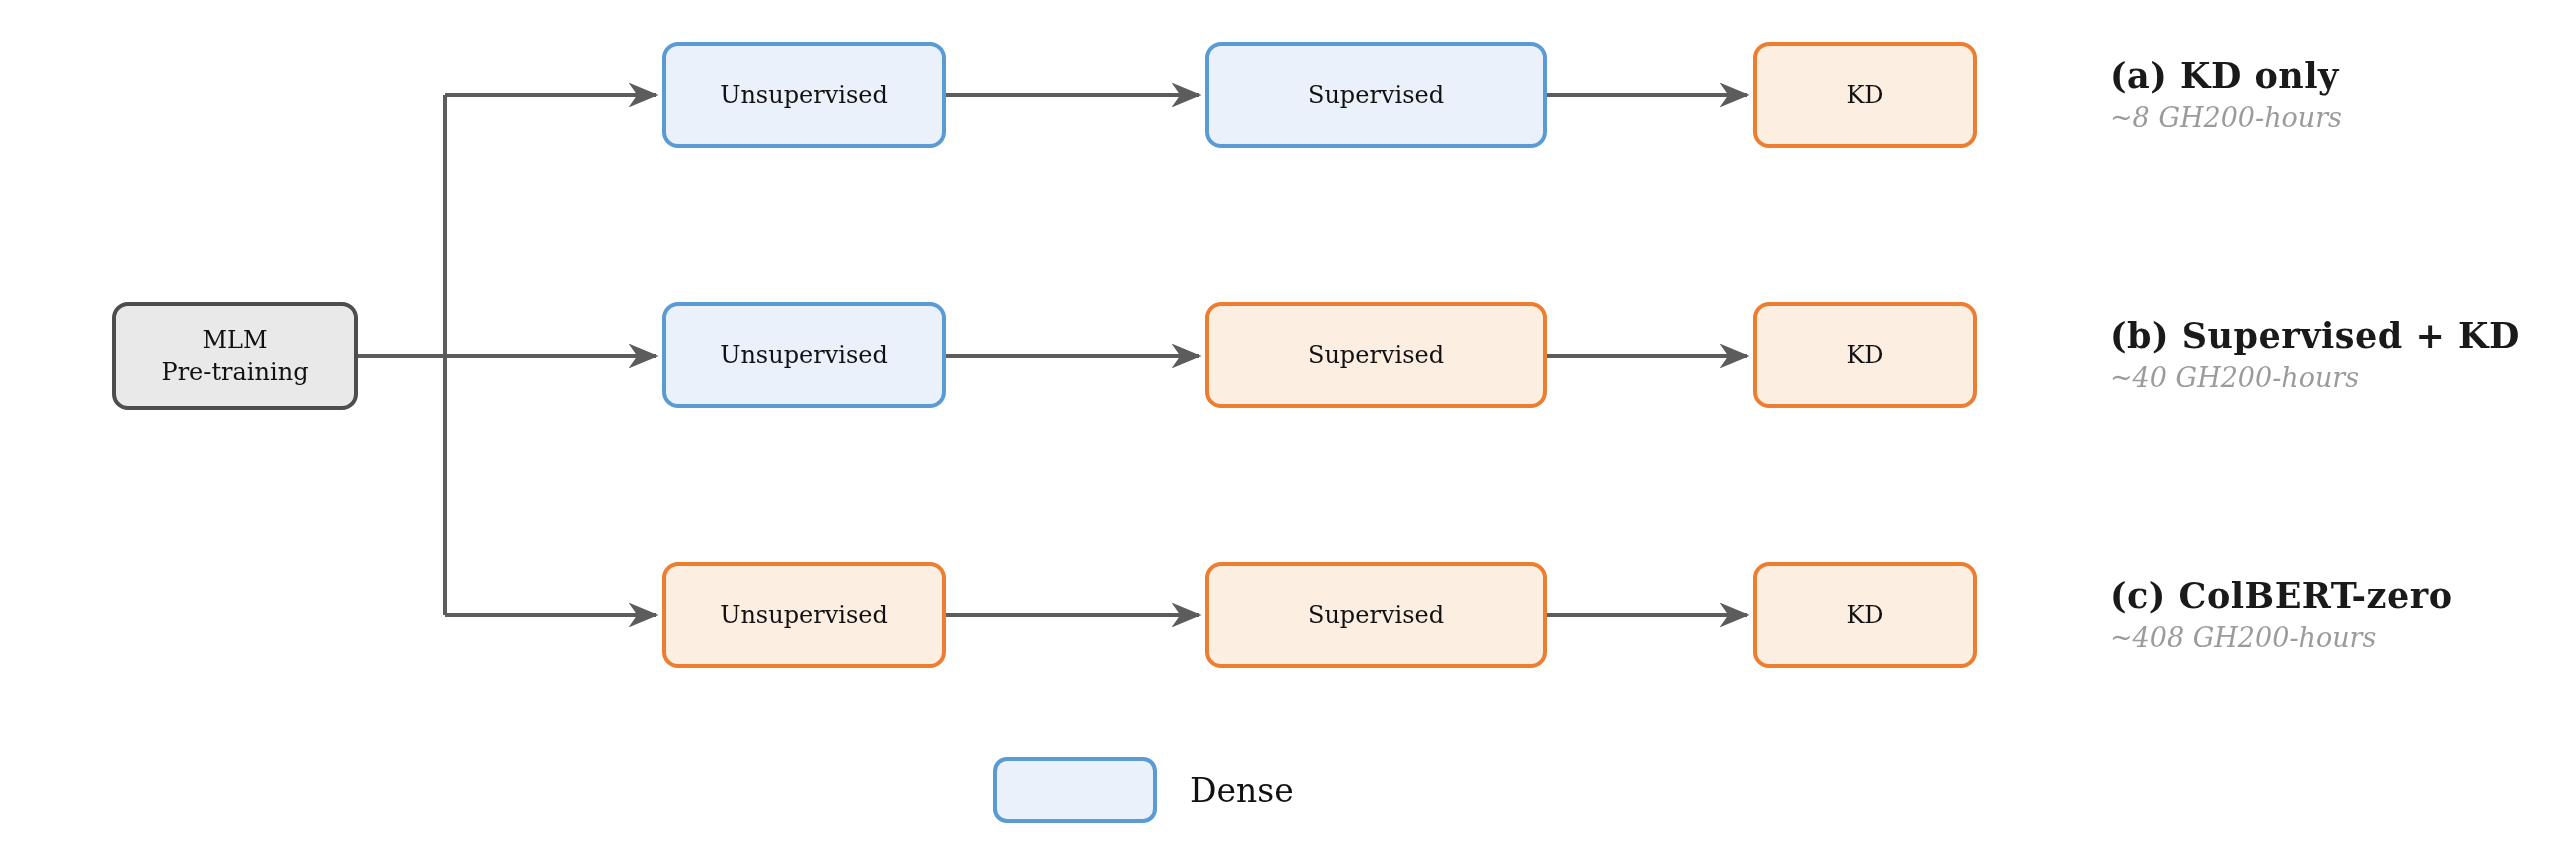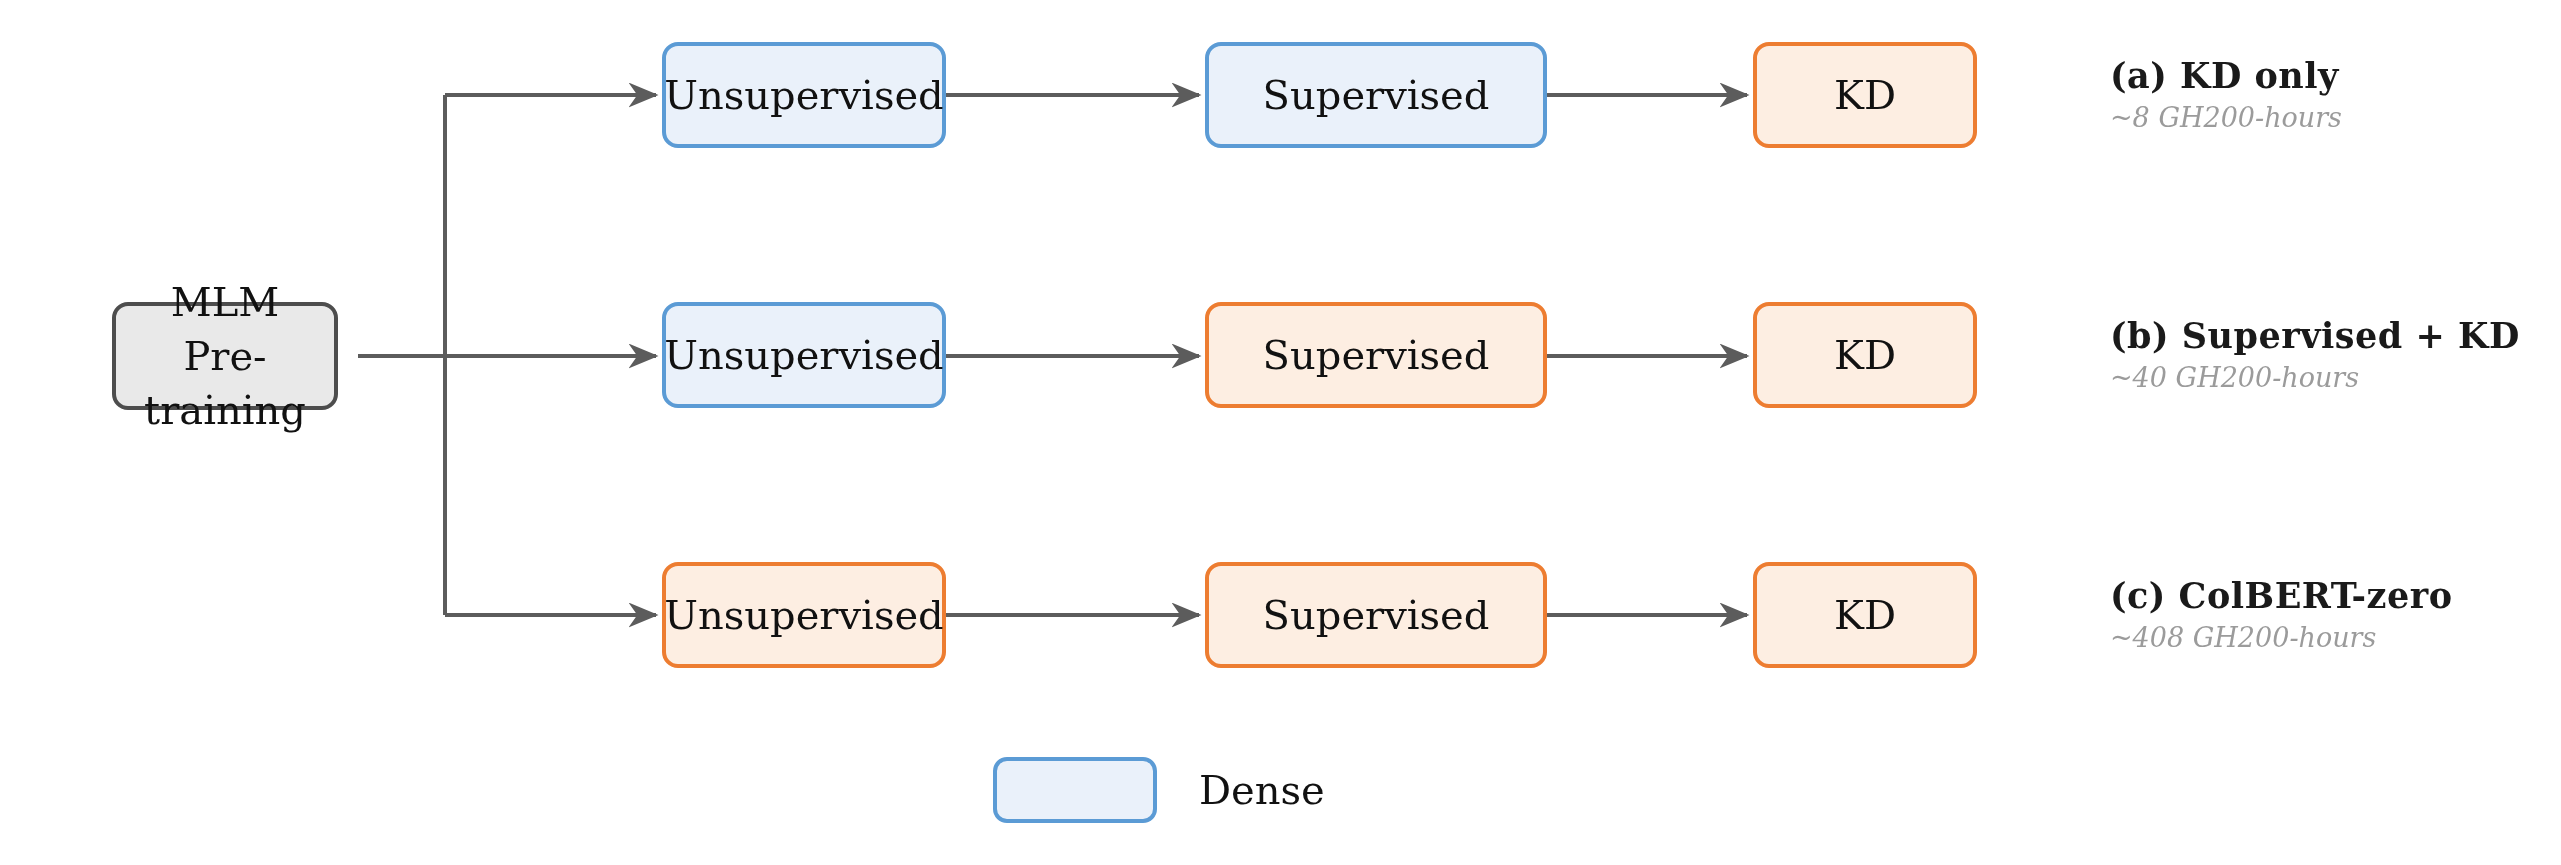--- a/index.html
+++ b/index.html
@@ -11,25 +11,25 @@
     overflow:hidden;
   }
   svg.connectors{position:absolute;left:0;top:0;width:2561px;height:865px;}
   .connector{stroke:var(--arrow-color,#5c5c5c);stroke-width:4;fill:none;}
 
   .node{
     position:absolute;
     box-sizing:border-box;
     display:flex;align-items:center;justify-content:center;
     border-radius:16px;
-    font-size:40px;color:#111;
+    font-size:24px;color:#111;
     text-align:center;
   }
   .node.root{
-    left:112px;top:302px;width:226px;height:108px;
+    left:112px;top:302px;width:246px;height:108px;
     border:4px solid var(--root-border,#4d4d4d);
     background:var(--root-fill,#e9e9e9);
     line-height:1.35;white-space:pre-line;
   }
   .node.dense{
     border:4px solid var(--dense-border,#5b9bd5);
     background:var(--dense-fill,#eaf1fa);
   }
   .node.colbert{
     border:4px solid var(--colbert-border,#ed7d31);
@@ -53,21 +53,21 @@
     font-size:27px;font-style:italic;color:var(--cost-text,#9b9b9b);
   }
   .rl0{top:55px;} .rl1{top:315px;} .rl2{top:575px;}
 
   .legend-item{position:absolute;display:flex;align-items:center;}
   .legend-swatch{
     box-sizing:border-box;width:164px;height:66px;border-radius:14px;
   }
   .legend-swatch.dense{border:4px solid var(--dense-border,#5b9bd5);background:var(--dense-fill,#eaf1fa);}
   .legend-swatch.colbert{border:4px solid var(--colbert-border,#ed7d31);background:var(--colbert-fill,#fdeee2);}
-  .legend-label{margin-left:42px;font-size:40px;color:#111;}
+  .legend-label{margin-left:33px;font-size:33px;color:#111;}
   .li0{left:993px;top:757px;}
   .li1{left:1363px;top:757px;}
 </style>
 </head>
 <body>
 
 <div class="canvas">
 
   <svg class="connectors">
     <defs>

